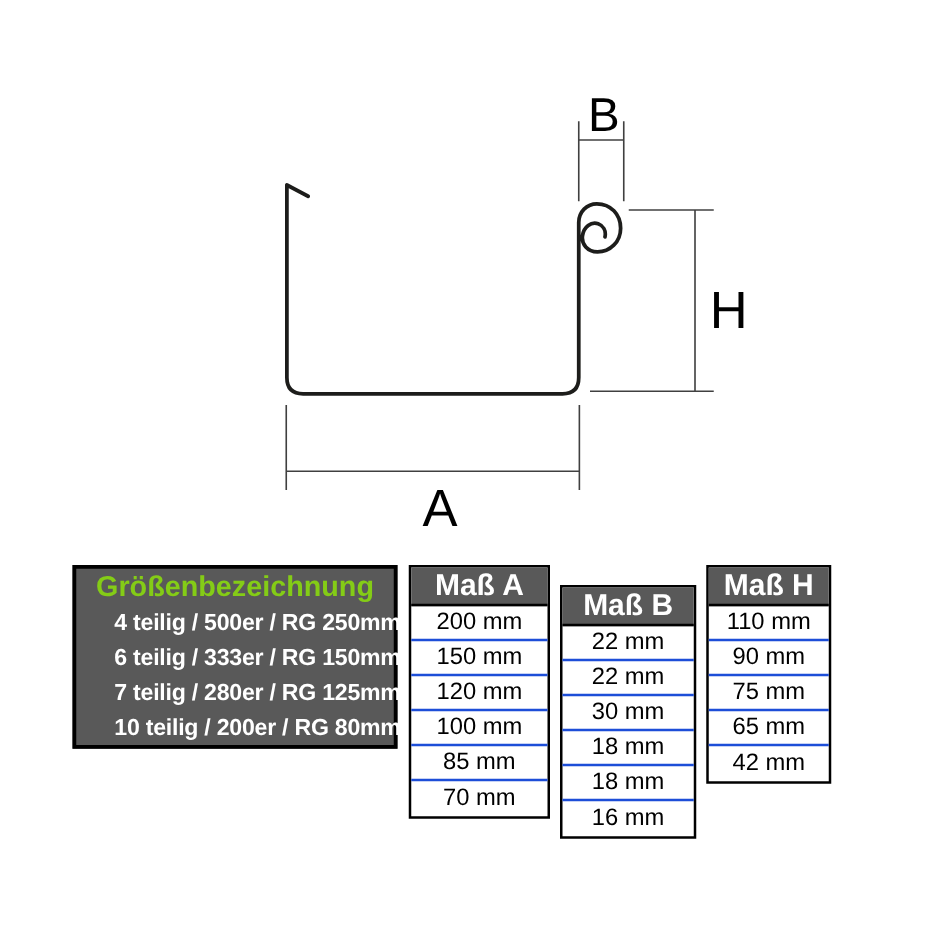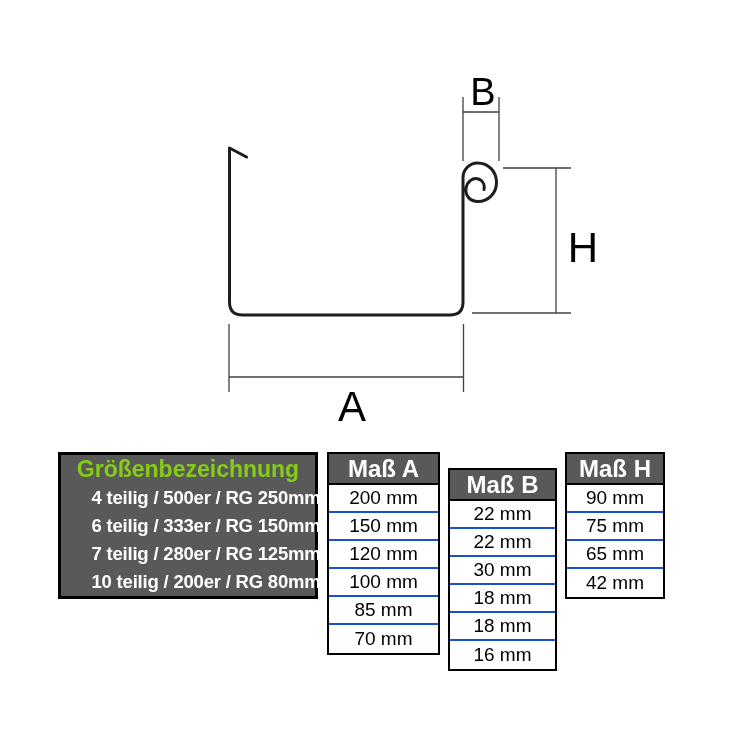--- a/index.html
+++ b/index.html
@@ -111,20 +111,21 @@
       <div class="data-cell">22 mm</div>
       <div class="data-cell">22 mm</div>
       <div class="data-cell">30 mm</div>
       <div class="data-cell">18 mm</div>
       <div class="data-cell">18 mm</div>
       <div class="data-cell">16 mm</div>
     </div>
 
     <div class="data-col col-h">
       <div class="data-hdr">Maß H</div>
+      <div class="data-cell">110 mm</div>
       <div class="data-cell">90 mm</div>
       <div class="data-cell">75 mm</div>
       <div class="data-cell">65 mm</div>
       <div class="data-cell">42 mm</div>
     </div>
 
   </div>
 </div>
 
 </body></html>

